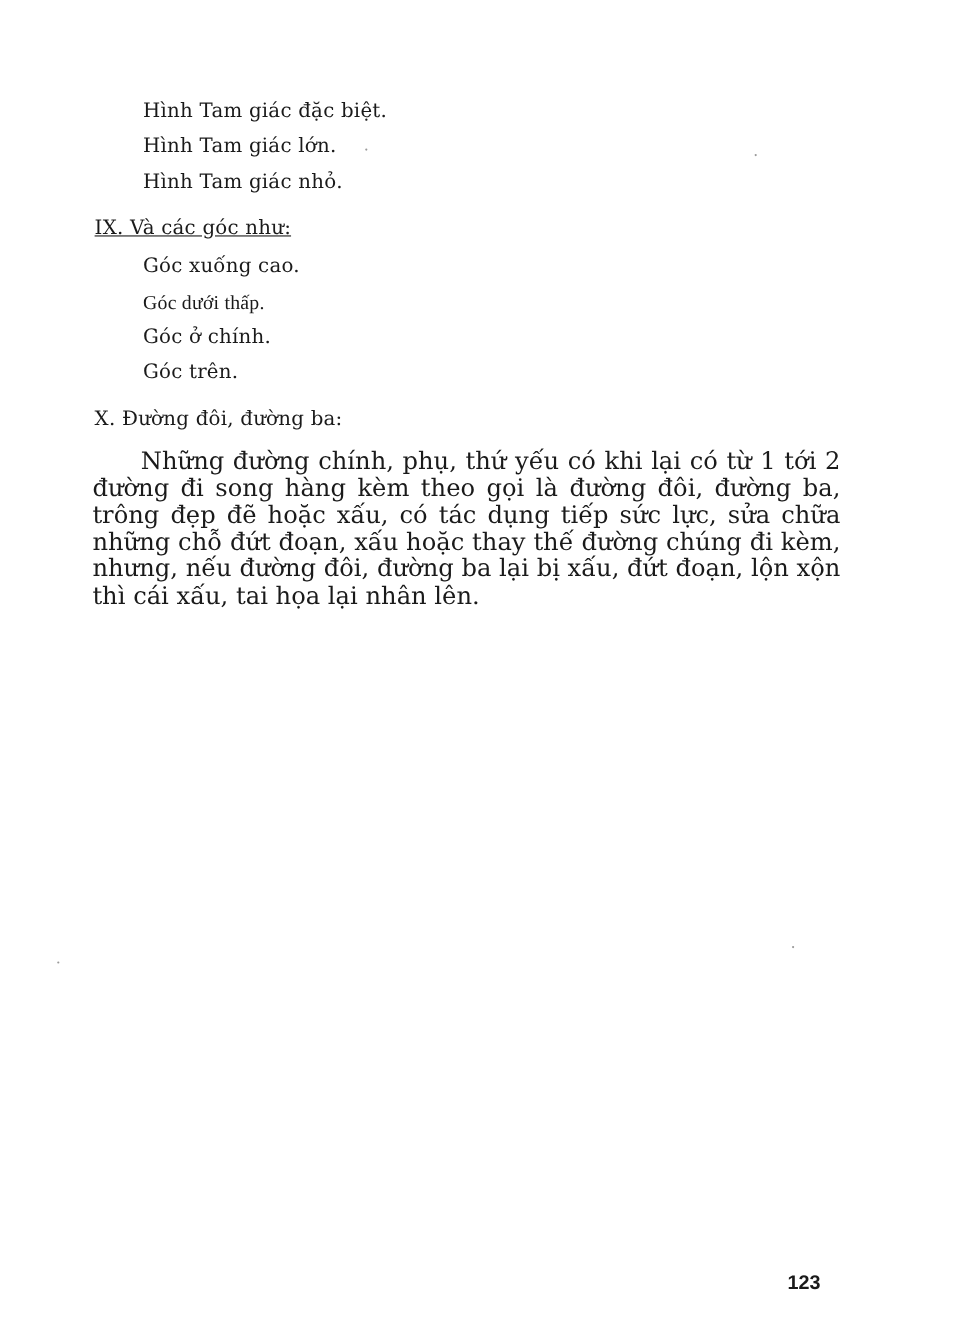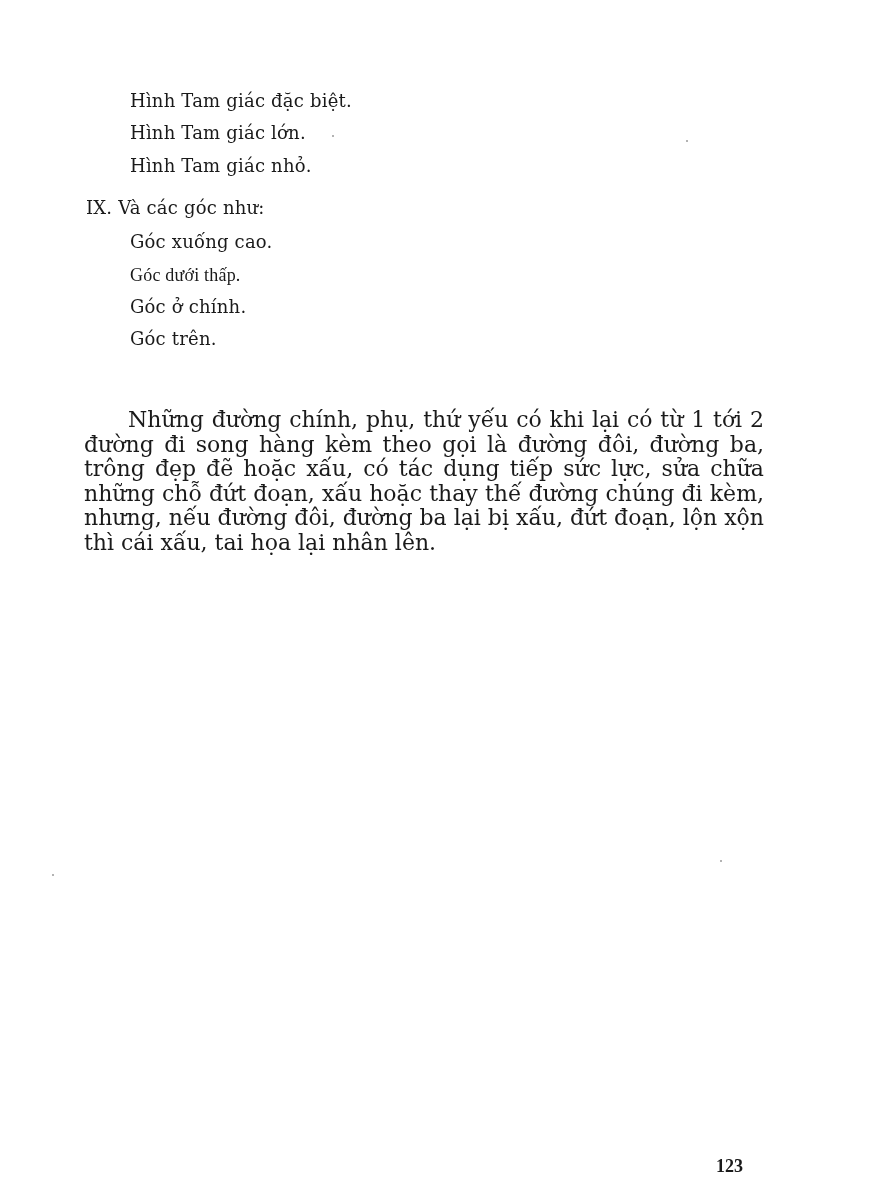--- a/index.html
+++ b/index.html
@@ -42,44 +42,45 @@
       margin: 0;
       text-indent: 44px;
     }
     .para-block p + p { margin-top: 4px; }
     .page-number {
       position: absolute;
       left: 716px;
       top: 1152px;
       font-size: 18px;
       font-weight: bold;
-      font-family: Liberation Serif, serif;
+      font-family: Liberation Sans, sans-serif;
     }
     .speck {
       position: absolute;
       width: 2px; height: 2px;
       background: #9a9a9a;
       border-radius: 1px;
     }
   </style>
 </head>
 <body>
 
 <div class="page">
 
   <div class="line indent-item" style="top:86px;">Hình Tam giác đặc biệt.</div>
   <div class="line indent-item" style="top:118px;">Hình Tam giác lớn.</div>
   <div class="line indent-item" style="top:151px;text-align:center;">Hình Tam giác nhỏ.</div>
 
-  <div class="line heading" style="top:193px;">IX. Và các góc như:</div>
+  <div class="line heading" style="top:193px;text-decoration:underline;">IX. Và các góc như:</div>
   <div class="line indent-item" style="top:227px;">Góc xuống cao.</div>
   <div class="line indent-item" style="top:260px;font-family:Liberation Serif, serif;">Góc dưới thấp.</div>
   <div class="line indent-item" style="top:292px;">Góc ở chính.</div>
   <div class="line indent-item" style="top:324px;">Góc trên.</div>
 
+  <div class="line heading" style="top:366px;">X. Đường đôi, đường ba:</div>
 
   <div class="para-block" style="top:404px;">
     <p>Những đường chính, phụ, thứ yếu có khi lại có từ 1 tới 2 đường đi song hàng kèm theo gọi là đường đôi, đường ba, trông đẹp đẽ hoặc xấu, có tác dụng tiếp sức lực, sửa chữa những chỗ đứt đoạn, xấu hoặc thay thế đường chúng đi kèm, nhưng, nếu đường đôi, đường ba lại bị xấu, đứt đoạn, lộn xộn thì cái xấu, tai họa lại nhân lên.</p>
   </div>
 
   <div class="page-number">123</div>
 
   <div class="speck" style="left:332px; top:131px;"></div>
   <div class="speck" style="left:686px; top:136px;"></div>
   <div class="speck" style="left:720px; top:856px;"></div>

